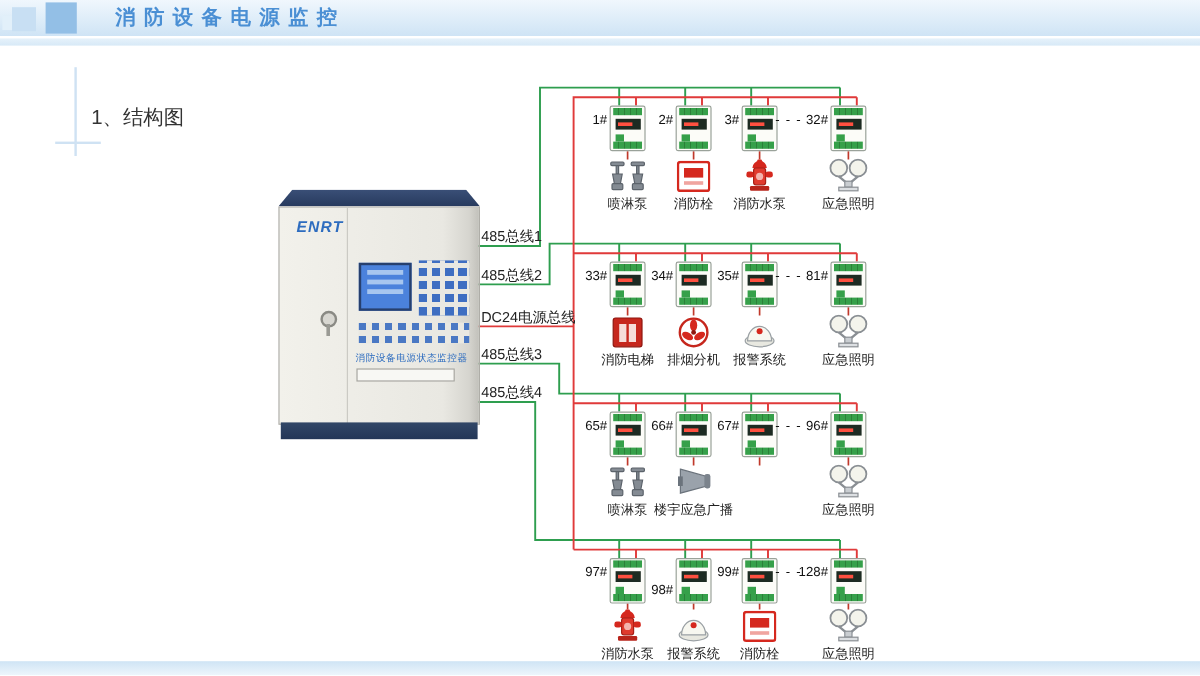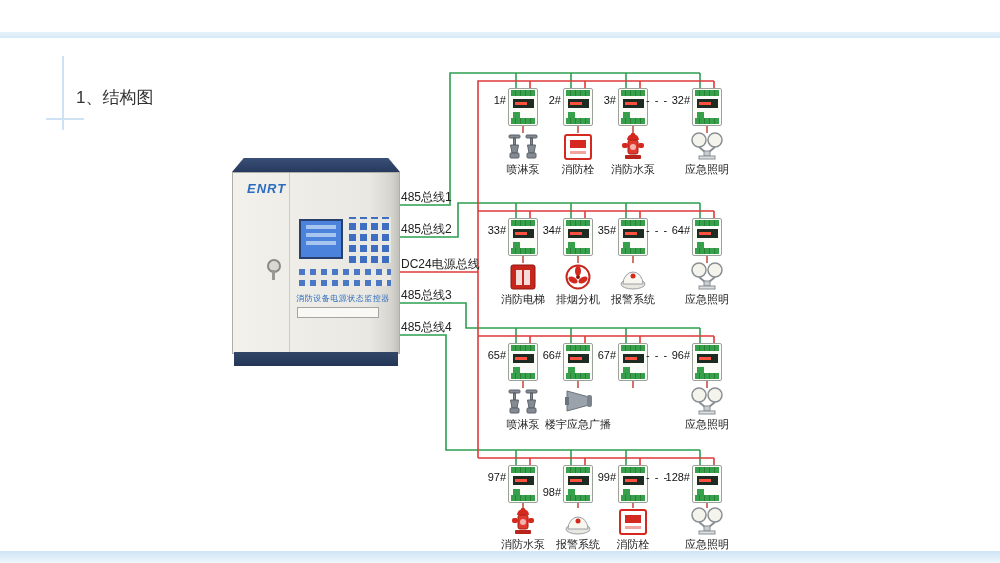--- a/index.html
+++ b/index.html
@@ -146,20 +146,26 @@
   <symbol id="i-shutter" viewBox="0 0 28 26">
     <rect x="1" y="1" width="26" height="5" fill="#5f7fa8"></rect>
     <rect x="3" y="6" width="22" height="19" fill="#e9eff5" stroke="#5f7fa8"></rect>
     <path d="M3 10 h22 M3 14 h22 M3 18 h22 M3 22 h22" stroke="#5f7fa8" fill="none"></path>
   </symbol>
 </defs>
 </svg>
 
 <div class="page">
 
+  <header class="top-bar">
+    <span class="sq sq0"></span>
+    <span class="sq sq1"></span>
+    <span class="sq sq2"></span>
+    <h1 class="title">消防设备电源监控</h1>
+  </header>
   <div class="top-strip"></div>
 
   <div class="decor-v"></div>
   <div class="decor-h"></div>
   <div class="section-title">1、结构图</div>
 
   <svg class="wires" width="1000" height="563" viewBox="0 0 1000 563">
     <path class="w w-g" d="M398 205 H450 V73 H700 M516 73 V88 M571 73 V88 M626 73 V88 M700 73 V88"></path>
     <path class="w w-g" d="M398 237 H458 V203 H700 M516 203 V218 M571 203 V218 M626 203 V218 M700 203 V218"></path>
     <path class="w w-g" d="M398 303 H466 V328 H700 M516 328 V343 M571 328 V343 M626 328 V343 M700 328 V343"></path>
@@ -277,21 +283,21 @@
       <i class="term b"></i>
     </div>
   <span class="mod-id" style="left:588px;top:224px">35#</span>
   <div class="module" style="left:618px;top:218px">
       <i class="term t"></i>
       <i class="lcd"></i>
       <i class="mbtn"></i>
       <i class="term b"></i>
     </div>
   <span class="dots" style="left:646px;top:224px">- - -</span>
-  <span class="mod-id" style="left:662px;top:224px">64#</span>
+  <span class="mod-id" style="left:662px;top:224px">81#</span>
   <div class="module" style="left:692px;top:218px">
       <i class="term t"></i>
       <i class="lcd"></i>
       <i class="mbtn"></i>
       <i class="term b"></i>
     </div>
 
   <div class="device" style="left:493px;top:262px">
     <span class="dev-ico">
         <svg width="26" height="26">

